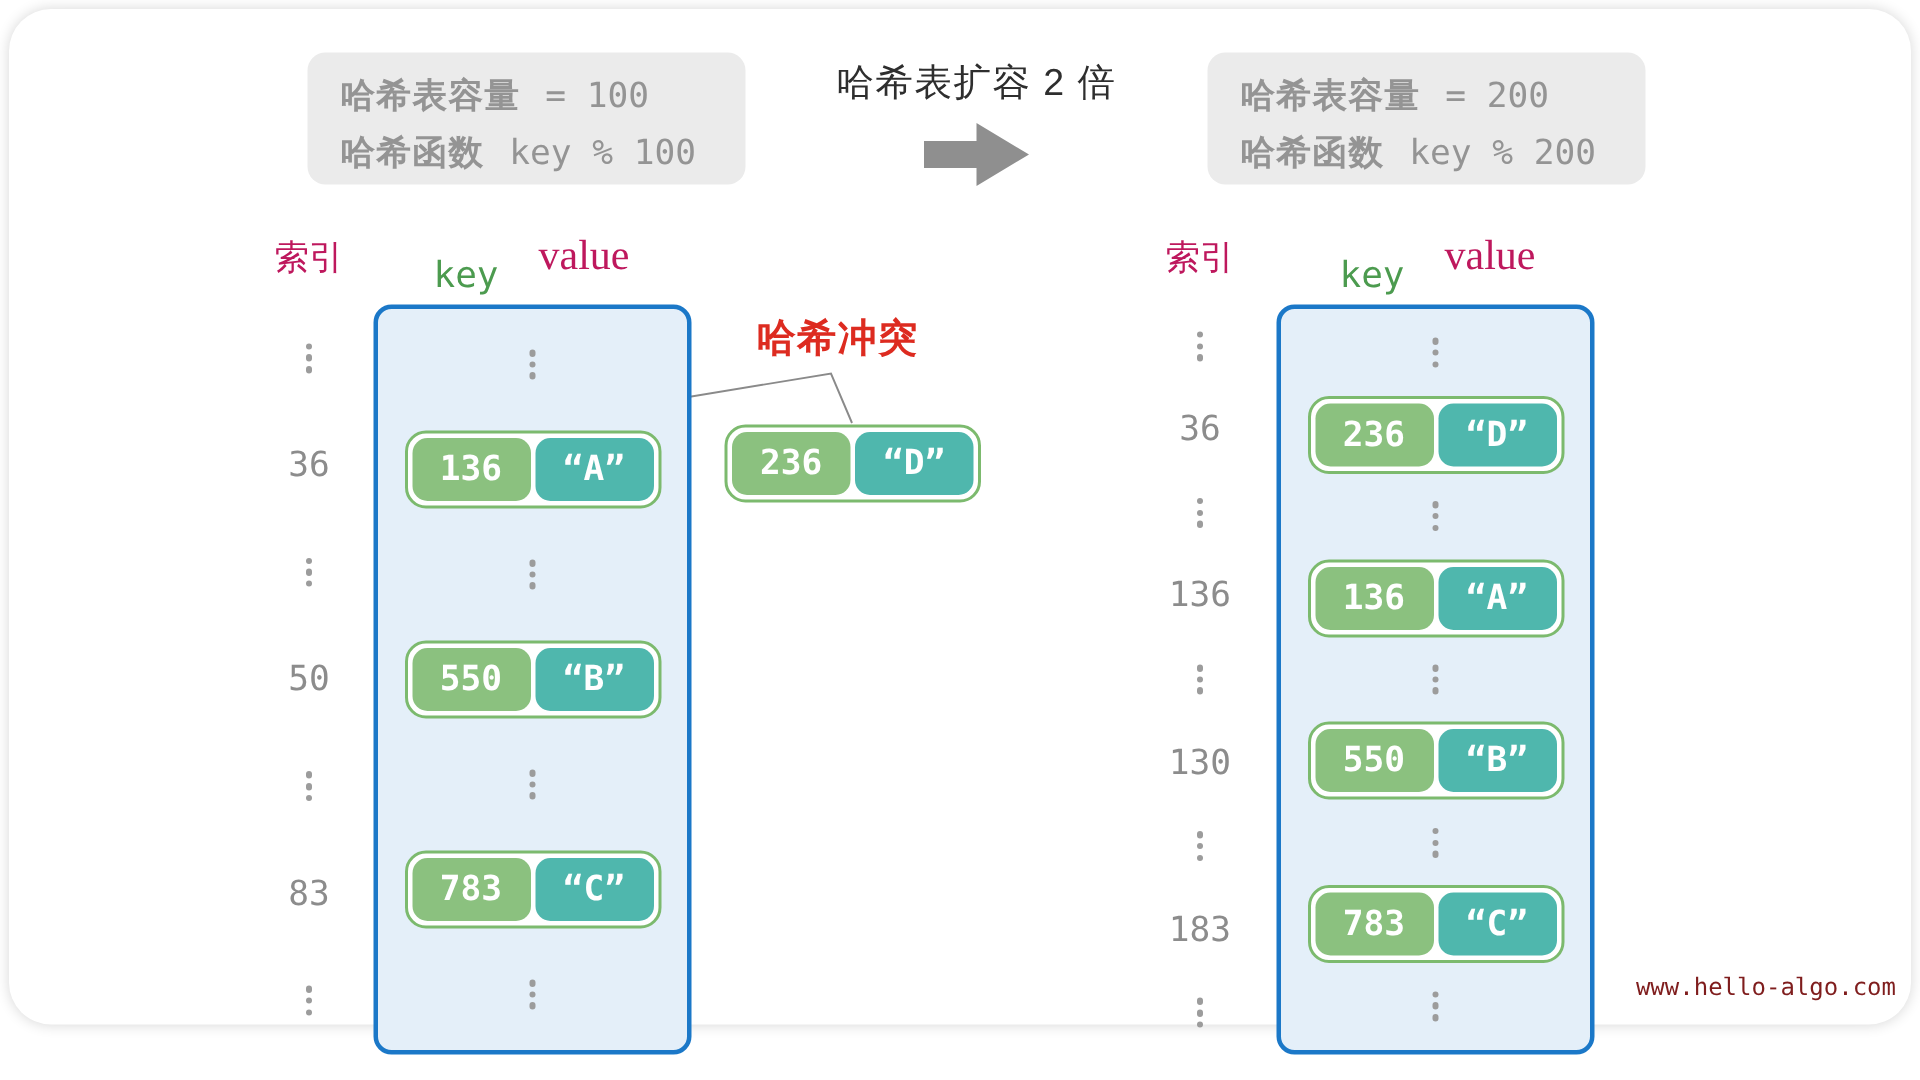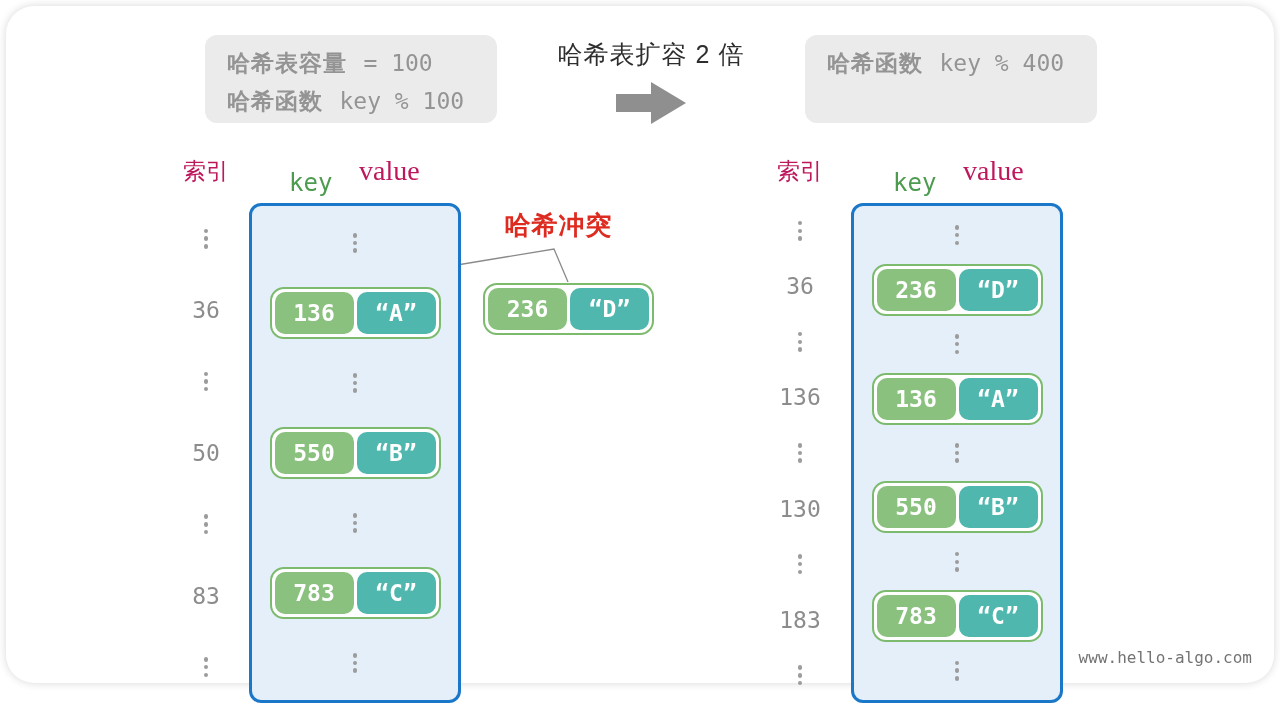--- a/index.html
+++ b/index.html
@@ -60,22 +60,22 @@
   .pair .vbox{background:#4FB7AD;}
 
   
   .collision-label{
     position:absolute;left:480px;top:202px;width:145px;text-align:center;
     font-size:26px;font-weight:bold;color:#DD2B20;letter-spacing:1px;white-space:nowrap;
   }
   .collision-slot{position:absolute;left:477px;top:277px;}
 
   .watermark{
-    position:absolute;right:22px;bottom:16px;
-    font-family:"DejaVu Sans Mono",monospace;font-size:16px;color:#737373;
+    position:absolute;right:10px;bottom:16px;
+    font-family:"DejaVu Sans Mono",monospace;font-size:16px;color:#7f1d1d;
   }
 </style>
 </head>
 <body>
 
 <div class="canvas">
 
   <svg class="overlay" viewBox="0 0 1280 720">
     <polyline points="348,276 548,243 562,276" fill="none" stroke="#8A8A8A" stroke-width="1.3"></polyline>
     <polygon points="610,88 645,88 645,76 680,97 645,118 645,106 610,106" fill="#8F8F8F"></polygon>
@@ -89,22 +89,26 @@
     <div class="info-line">
       <span class="cn">哈希函数</span>
       <span class="code">key % 100</span>
     </div>
   </div>
 
   <div class="expand-title">哈希表扩容 2 倍</div>
 
   <div class="info-box box-after">
     <div class="info-line">
+      <span class="cn">哈希表容量</span>
+      <span class="code">= 200</span>
+    </div>
+    <div class="info-line">
       <span class="cn">哈希函数</span>
-      <span class="code">key % 400</span>
+      <span class="code">key % 200</span>
     </div>
   </div>
 
   <div class="hdr-index" style="left:168px;">索引</div>
   <div class="hdr-key" style="left:283px;">key</div>
   <div class="hdr-value" style="left:353px;">value</div>
 
   <div class="hdr-index" style="left:762px;">索引</div>
   <div class="hdr-key" style="left:887px;">key</div>
   <div class="hdr-value" style="left:957px;">value</div>

